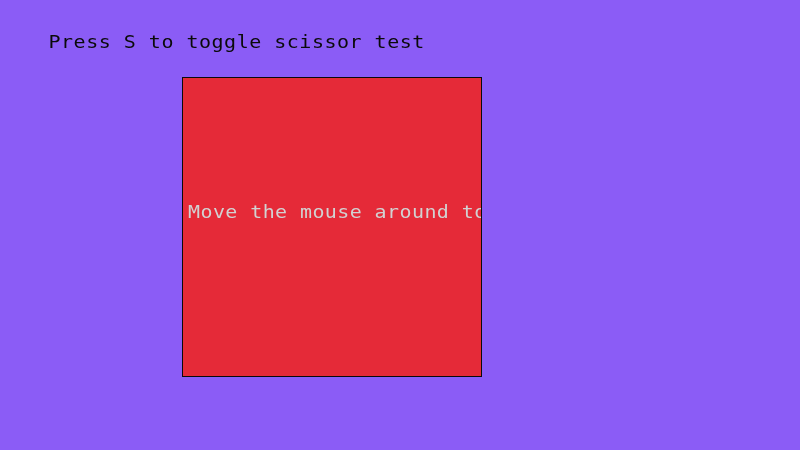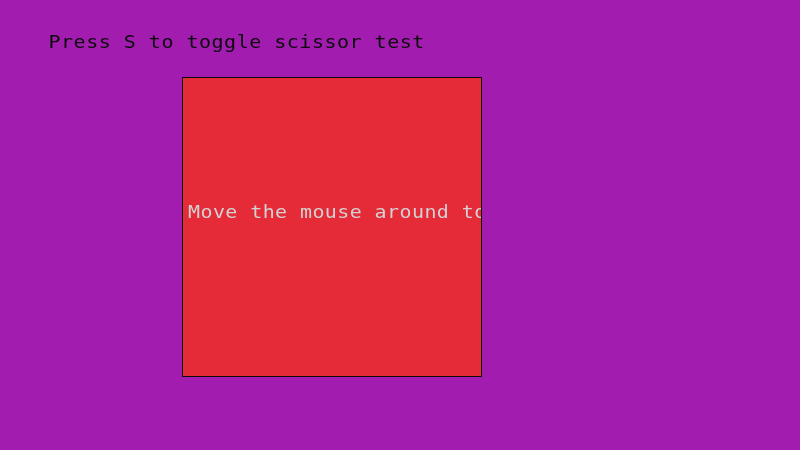--- a/index.html
+++ b/index.html
@@ -78,21 +78,21 @@
     width: 1px;
     height: 1px;
     overflow: hidden;
     clip: rect(0 0 0 0);
     white-space: nowrap;
   }
 </style>
 </head>
 <body style="background: rgb(244, 244, 244);">
 
-<div id="app" style="background: #a21caf;">
+<div id="app" style="background: #8b5cf6;">
 
   <div class="hint-bar">
     <span class="hint-text" style="color: rgb(10, 10, 10); font-size: 20px;">Press S to toggle scissor test</span>
   </div>
 
   <div class="scissor-area" style="left: 182px; top: 77px; width: 300px; height: 300px; background: rgb(229, 42, 56); border-color: rgb(10, 10, 10);">
     <div class="clipped-text" style="color: rgb(210, 210, 210); font-size: 20px;">Move the mouse around to reveal this text!</div>
   </div>
 
   <span class="sr-only">Move the mouse around to r</span>

